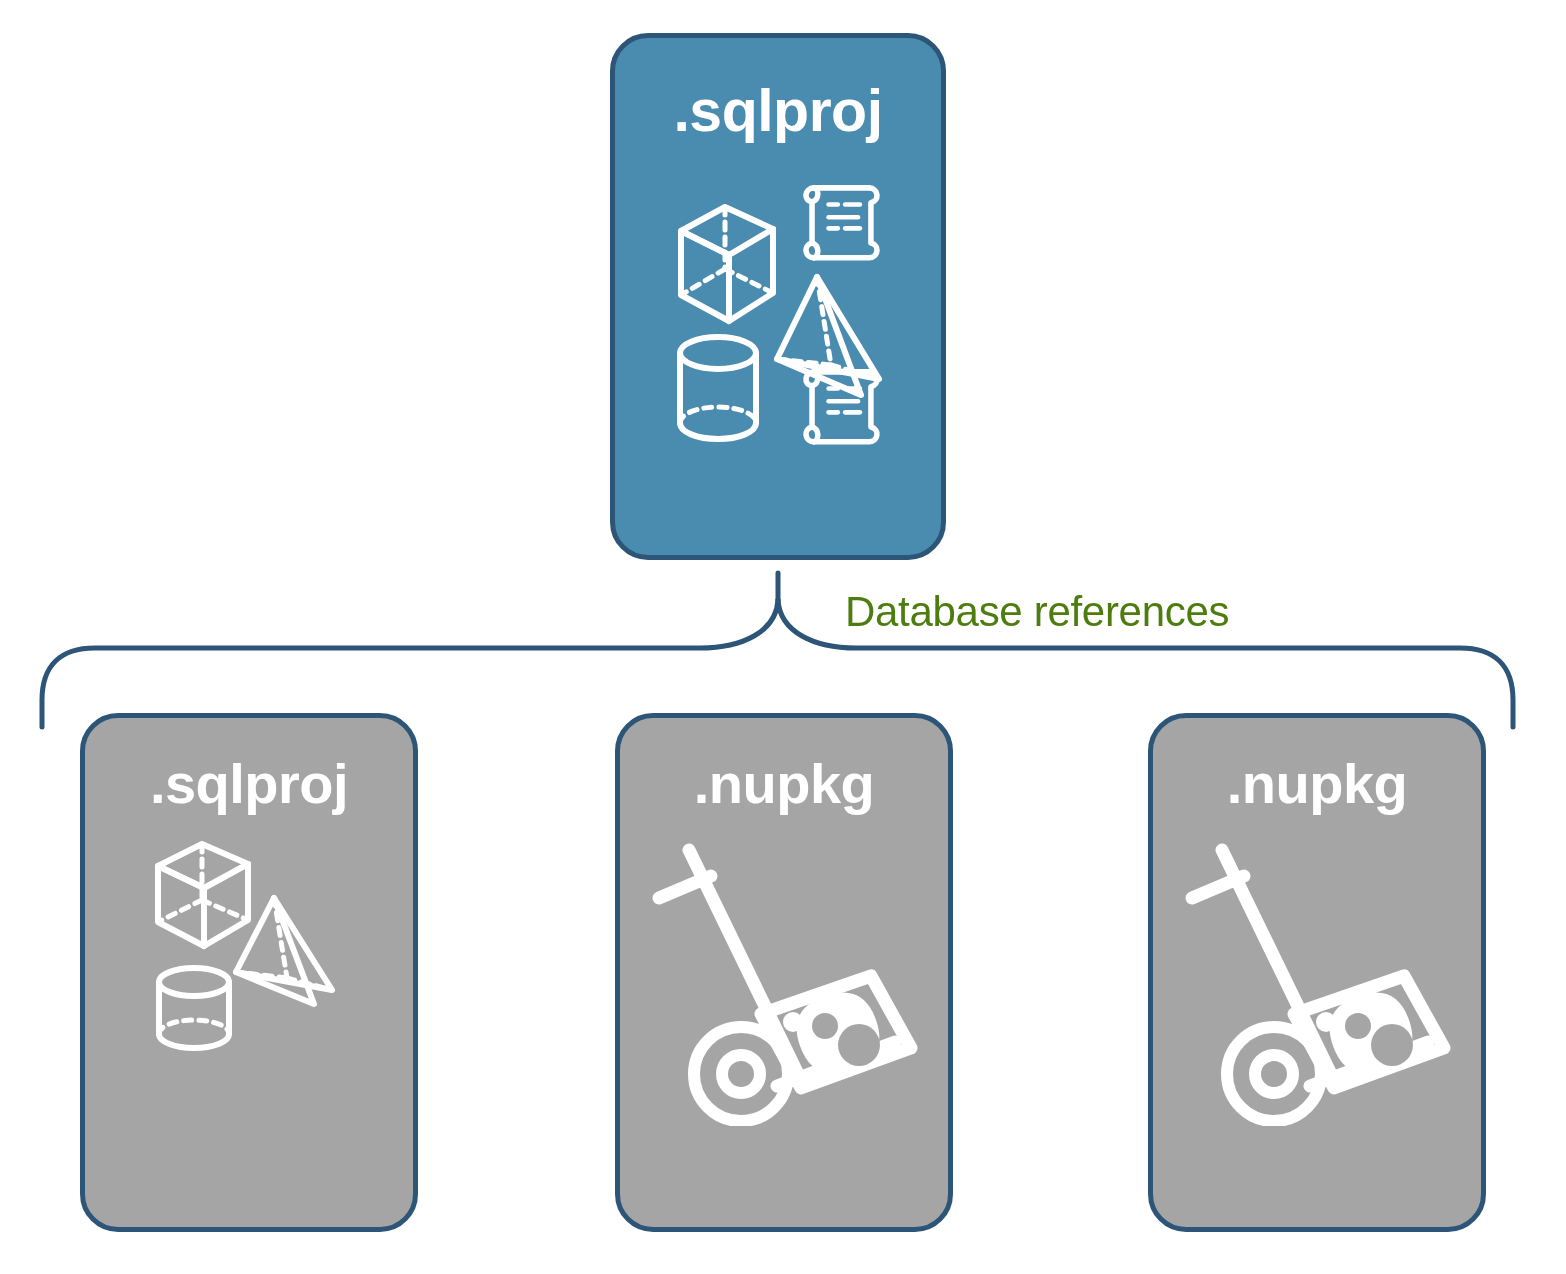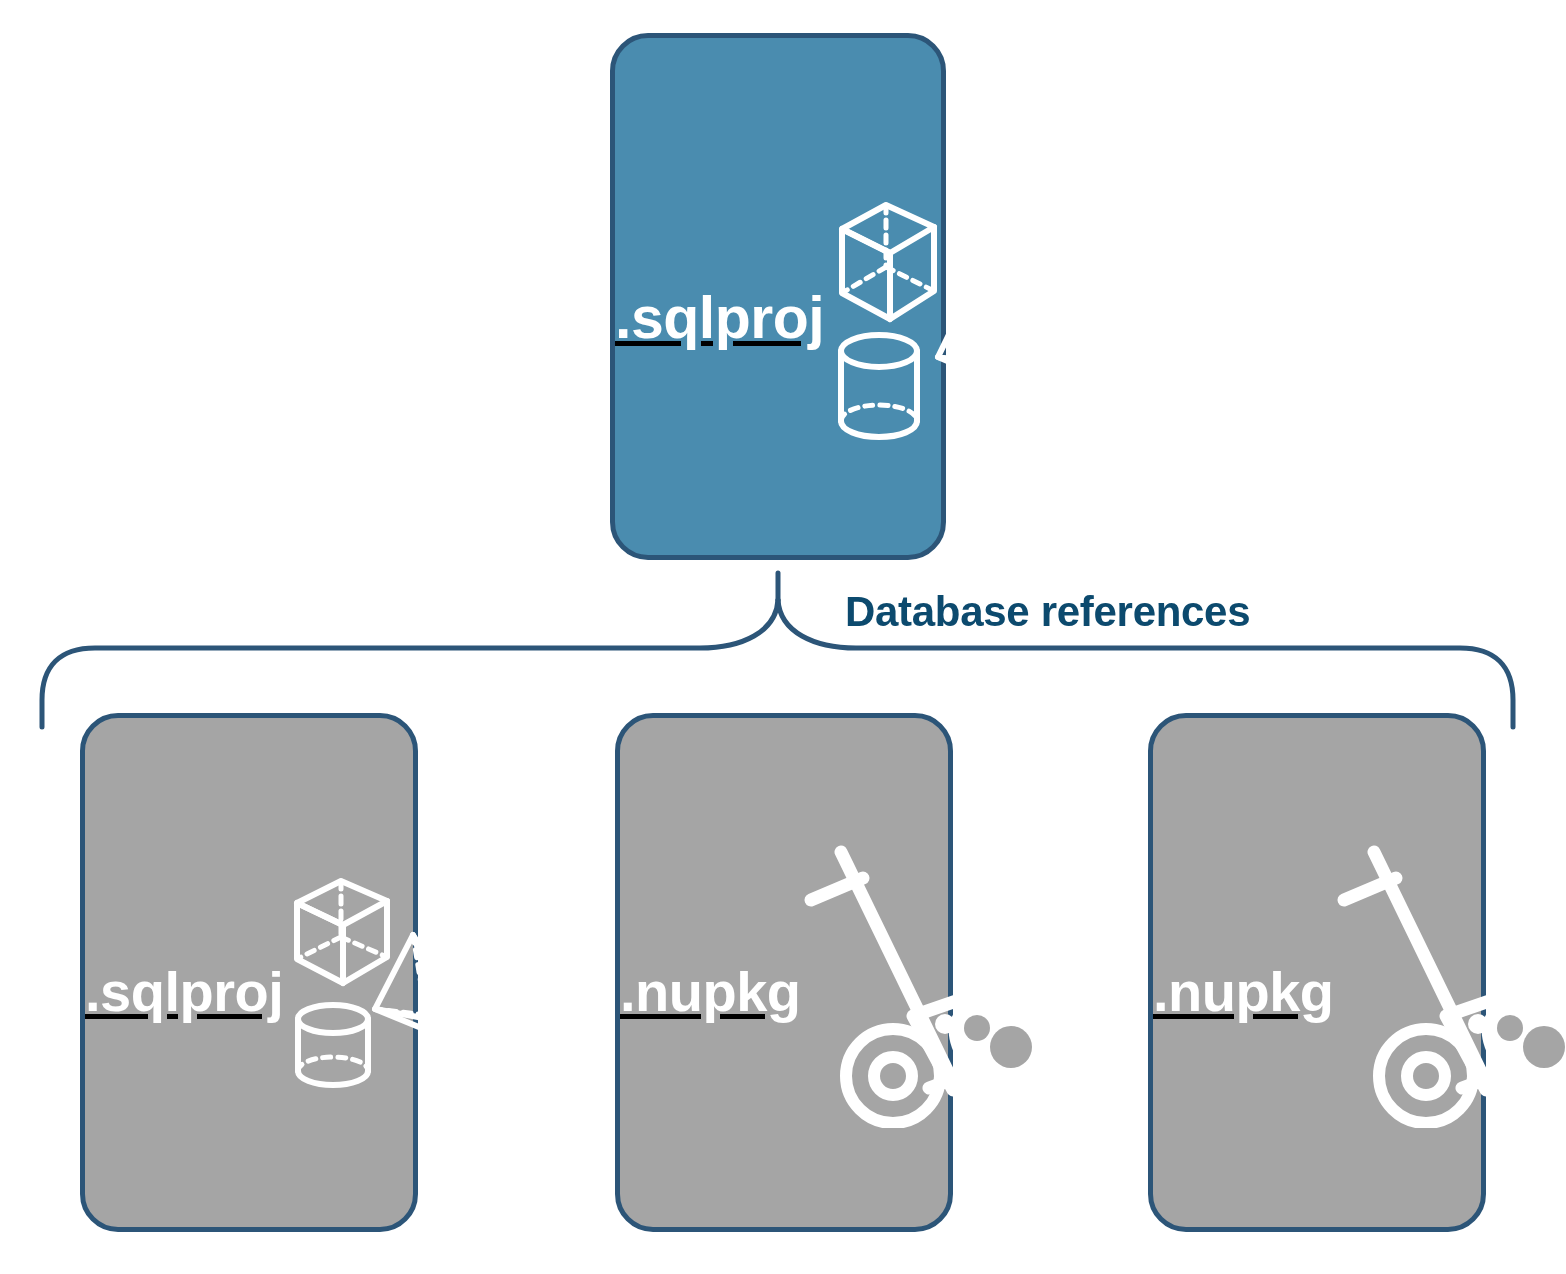--- a/index.html
+++ b/index.html
@@ -14,23 +14,22 @@
     position: relative;
     width: 1566px;
     height: 1274px;
     background: #ffffff;
   }
   .card {
     position: absolute;
     border-radius: 38px;
     border: 5px solid #2C5578;
     display: flex;
-    flex-direction: row;
+    flex-direction: column;
     align-items: center;
-    text-decoration: underline;
   }
   .card-title {
     font-weight: bold;
     color: #ffffff;
     letter-spacing: -0.5px;
     line-height: 1;
     user-select: none;
   }
   #card-root {
     left: 610px;
@@ -53,22 +52,22 @@
     position: absolute;
     left: 0; top: 0;
     width: 1566px; height: 1274px;
     pointer-events: none;
   }
   #ref-label {
     position: absolute;
     left: 845px;
     top: 588px;
     font-size: 42px;
-    font-weight: bold;
-    color: #0c4a6e;
+    font-weight: normal;
+    color: #4d7c0f;
     letter-spacing: -0.3px;
     white-space: nowrap;
     user-select: none;
   }
   .icon-wrap { display: block; }
 </style>
 </head>
 <body>
 
 <div id="stage">

